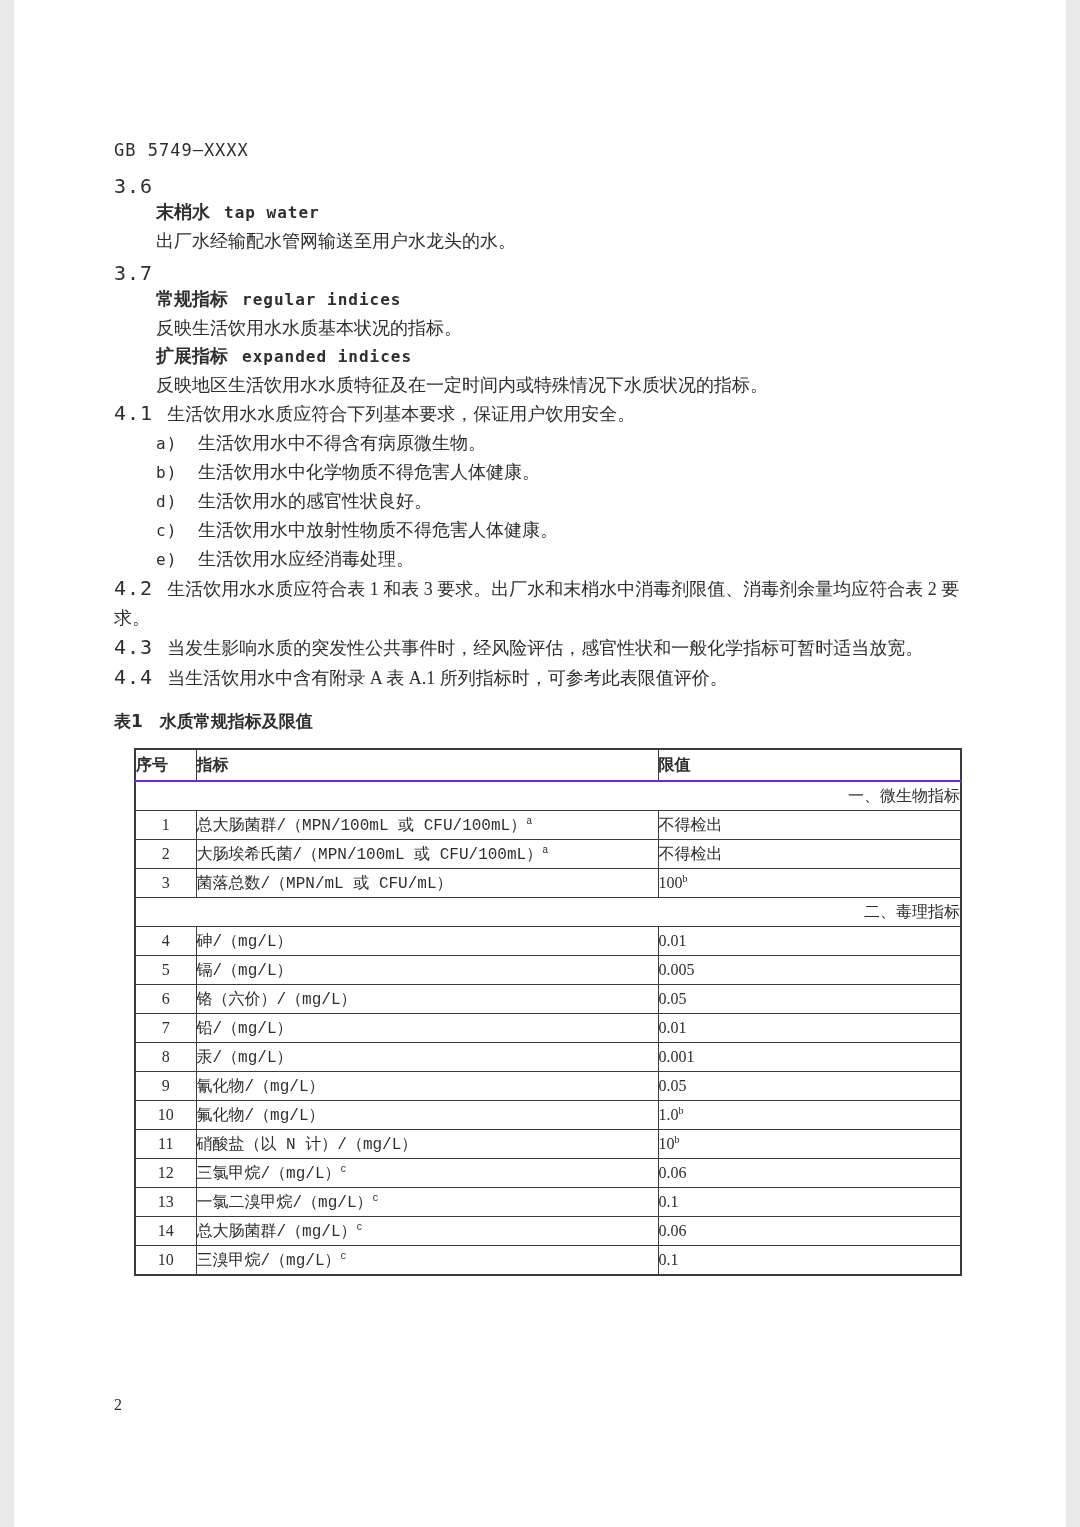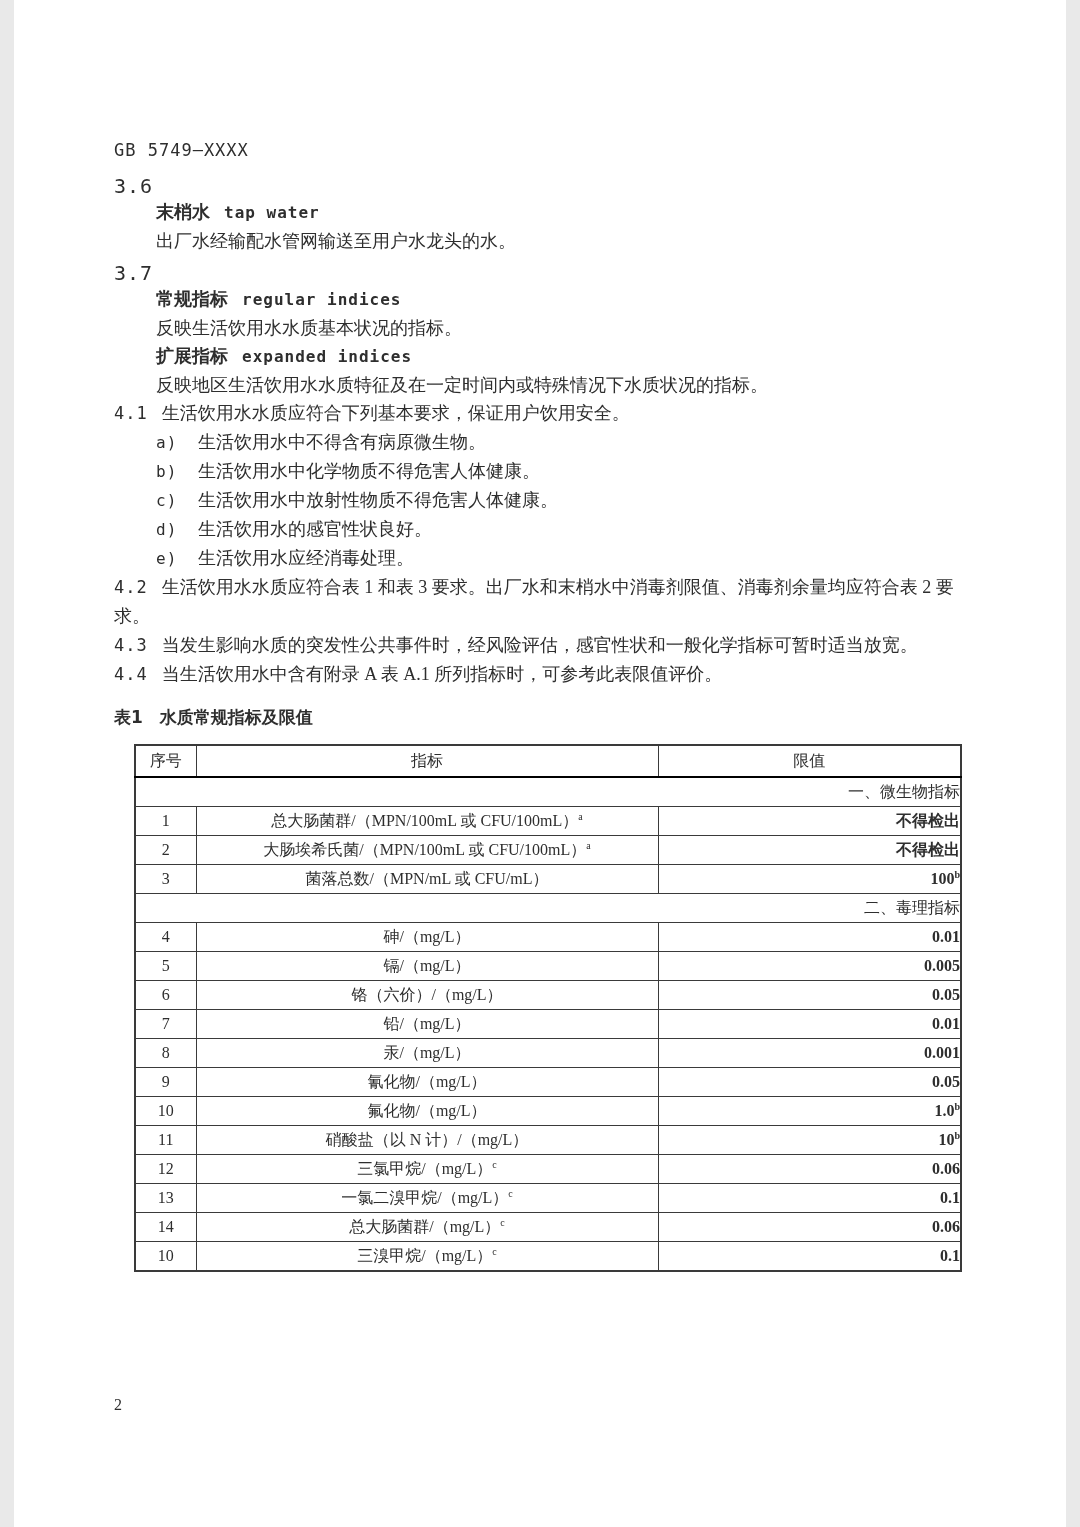--- a/index.html
+++ b/index.html
@@ -45,21 +45,21 @@
   .chapter-heading {
     margin: 32px 0 30px 0;
     font-size: 18px;
     font-weight: bold;
     line-height: 24px;
   }
   .chapter-heading .num { margin-right: 16px; letter-spacing: 0; }
 
   
   .clause { margin: 0; font-size: 18px; line-height: 29px; }
-  .clause .num { font-size: 17px; margin-right: 14px; }
+  .clause .num { font-size: 20px; margin-right: 14px; }
   .list-item { margin-left: 42px; font-size: 18px; line-height: 29px; }
   .li-label {
     display: inline-block;
     width: 42px;
     font-size: 16px;
   }
 
   
   .table-title {
     font-family: "DejaVu Sans", sans-serif;
@@ -72,26 +72,26 @@
     margin-left: 20px;
     width: 826px;
     table-layout: fixed;
     font-size: 16px;
     color: #2e2e2e;
   }
   table.std { border: 2px solid #3a3a3a; }
   table.std td { border: 1px solid #3a3a3a; padding: 0; height: 28px; }
   tr.hdr td {
     height: 30px;
-    text-align: center;
-    border-bottom: 2px solid #000000;
+    border-bottom: 2px solid #6d28d9;
+    font-weight: bold;
   }
   td.c-no  { text-align: center; }
-  td.c-ind { text-align: center; padding-left: 14px; }
-  td.c-lim { text-align: right; font-weight: bold; }
+  td.c-ind { text-align: left; padding-left: 14px; font-family: Liberation Mono, monospace; }
+  td.c-lim { text-align: left; }
   tr.section td { text-align: right; padding-left: 24px; }
   sup { font-size: 10px; line-height: 0; }
 
   .page-number {
     position: absolute;
     left: 100px;
     top: 1396px;
     font-size: 16px;
     font-family: "Liberation Serif", serif;
   }
@@ -132,24 +132,24 @@
       <span class="num">4.1</span><span>生活饮用水水质应符合下列基本要求，保证用户饮用安全。</span>
     </p>
 
     <div class="list-item">
       <span class="li-label num">a)</span><span>生活饮用水中不得含有病原微生物。</span>
     </div>
     <div class="list-item">
       <span class="li-label num">b)</span><span>生活饮用水中化学物质不得危害人体健康。</span>
     </div>
     <div class="list-item">
+      <span class="li-label num">d)</span><span>生活饮用水的感官性状良好。</span>
+    </div>
+    <div class="list-item">
       <span class="li-label num">c)</span><span>生活饮用水中放射性物质不得危害人体健康。</span>
-    </div>
-    <div class="list-item">
-      <span class="li-label num">d)</span><span>生活饮用水的感官性状良好。</span>
     </div>
     <div class="list-item">
       <span class="li-label num">e)</span><span>生活饮用水应经消毒处理。</span>
     </div>
 
     <p class="clause">
       <span class="num">4.2</span><span>生活饮用水水质应符合表 1 和表 3 要求。出厂水和末梢水中消毒剂限值、消毒剂余量均应符合表 2 要求。</span>
     </p>
 
     <p class="clause">

